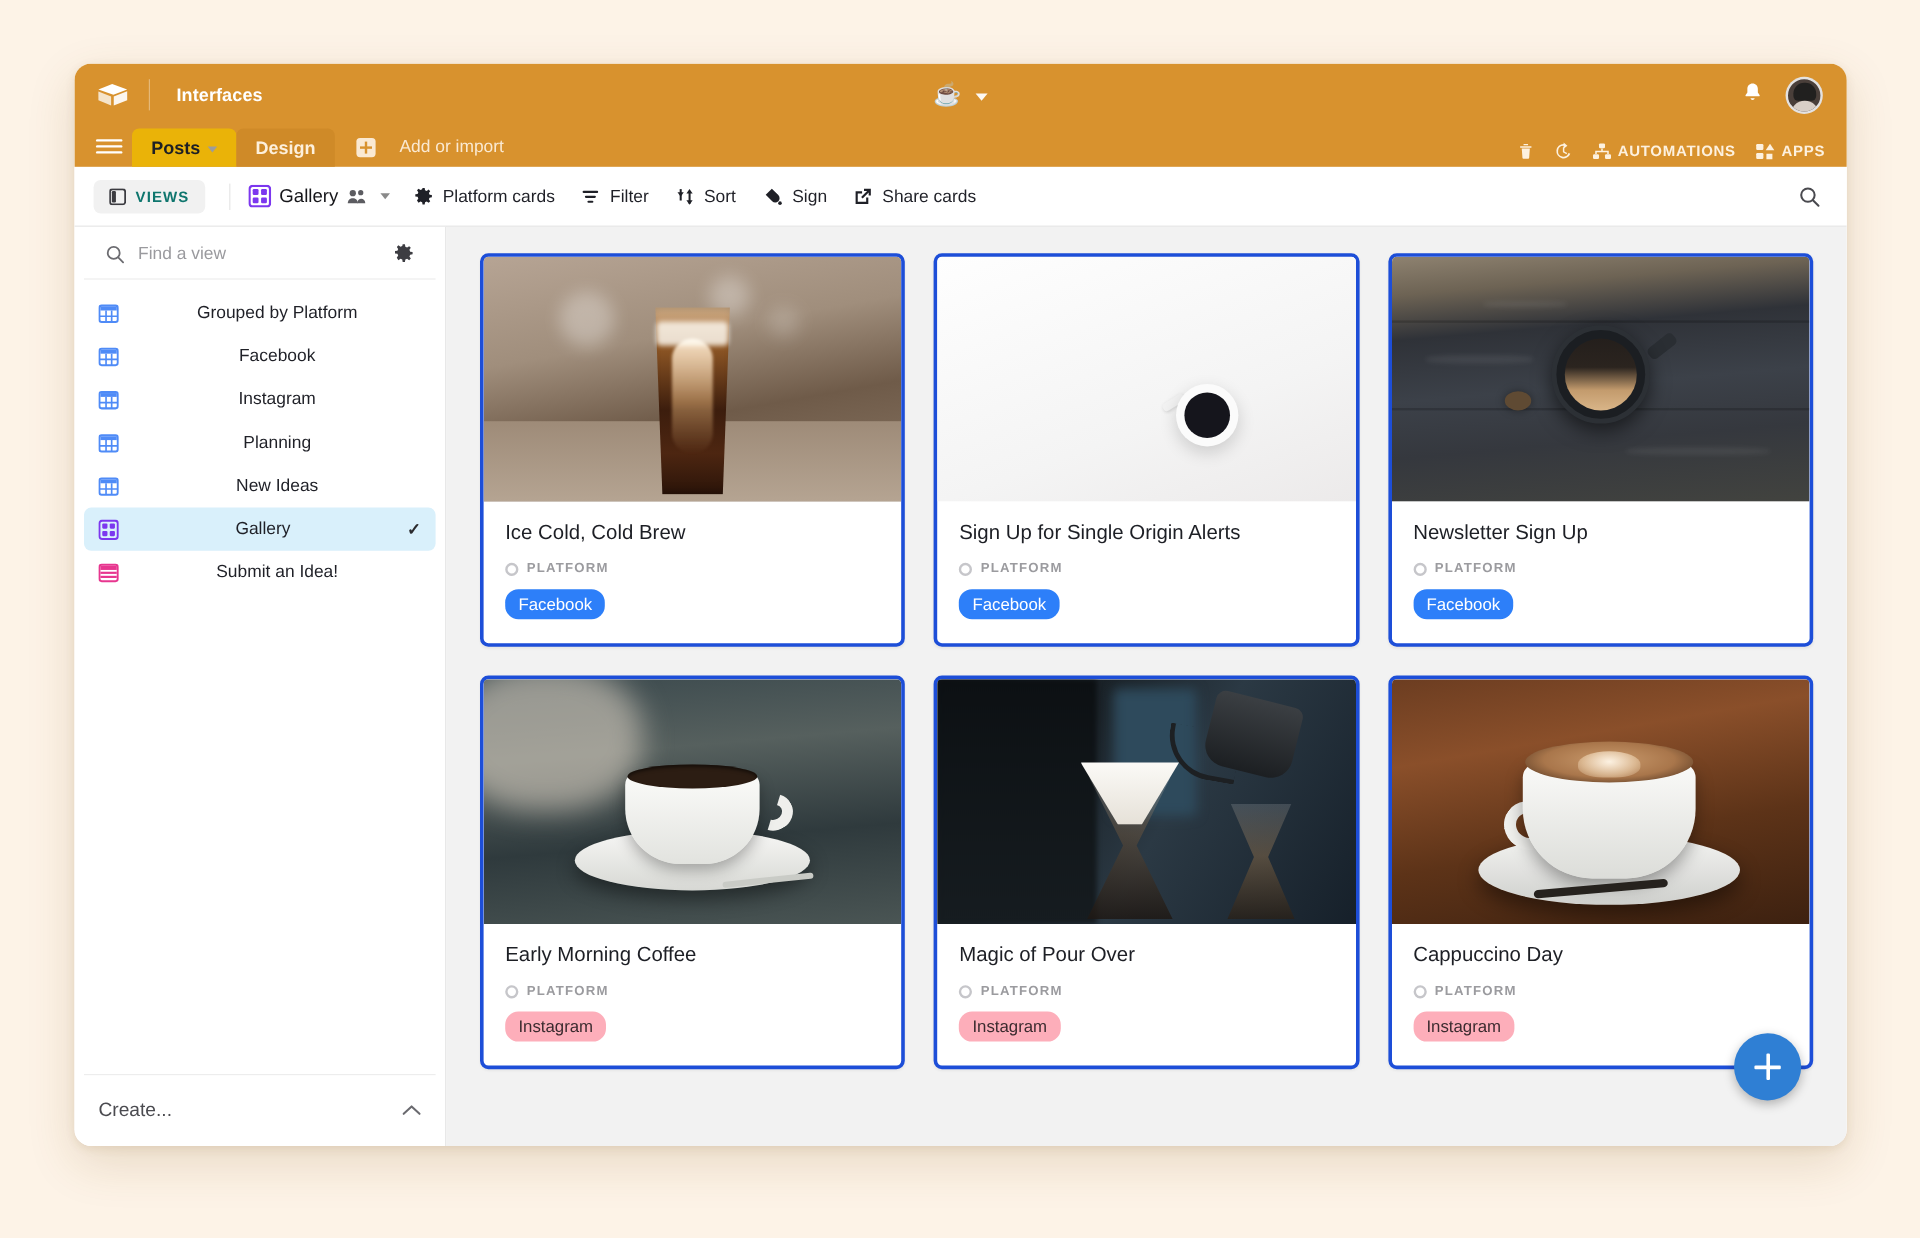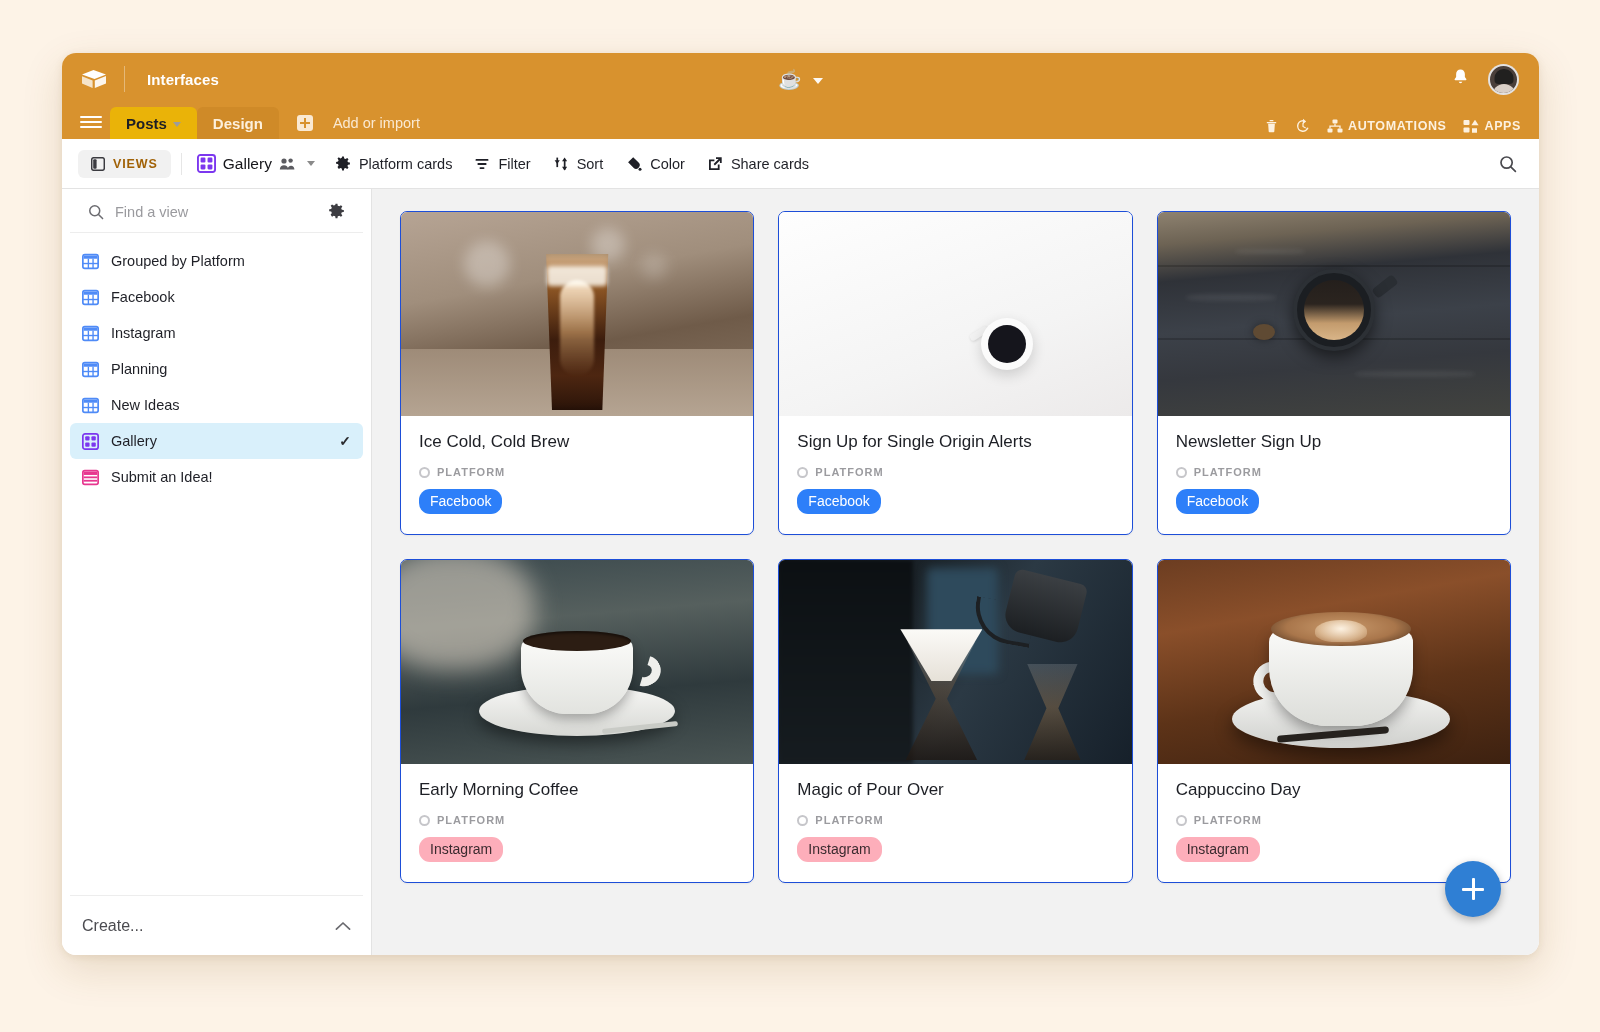--- a/index.html
+++ b/index.html
@@ -154,22 +154,22 @@
   .toolbar {
     height: 50px; background: #fff;
     border-bottom: 1px solid #e3e3e3;
     display: flex; align-items: center;
     padding: 0 16px;
     flex: 0 0 auto;
   }
   .views-btn {
     display: flex; align-items: center; gap: 8px;
     background: #f1f1f1; border-radius: 6px;
-    padding: 7px 13px; margin-right: 4px;
-    font-size: 12.5px; font-weight: 700; color: #a16207; letter-spacing: .9px;
+    padding: 7px 13px; margin-right: 14px;
+    font-size: 12.5px; font-weight: 700; color: #0f766e; letter-spacing: .9px;
     cursor: pointer;
   }
   .tb-sep { width: 1px; height: 22px; background: #e6e6e6; margin: 0 6px; }
   .tb-item {
     display: flex; align-items: center; gap: 8px;
     padding: 7px 11px; border-radius: 6px;
     font-size: 14.5px; color: #1f2027; font-weight: 500;
     cursor: pointer; white-space: nowrap;
   }
   .gallery-chip { display: flex; align-items: center; gap: 7px; padding: 7px 9px; cursor:pointer; }
@@ -209,21 +209,21 @@
   .find-input::placeholder { color: #9a9a9e; }
   .gear-btn { cursor: pointer; display: flex; }
   .view-list { padding: 10px 8px 0 8px; flex: 1; overflow: hidden; }
   .view-item {
     display: flex; align-items: center; gap: 12px;
     height: 36px; padding: 0 12px; border-radius: 6px;
     cursor: pointer;
     font-size: 14.5px; color: #1f2027;
   }
   .view-item.selected { background: #d9f0fb; }
-  .view-item .vlabel { flex: 1; }
+  .view-item .vlabel { flex: 1; text-align: center; }
   .check {
     color: #2b2b2e; font-size: 14px; font-weight: 700;
   }
   .create-row {
     border-top: 1px solid #ededed;
     margin: 0 8px;
     height: 60px;
     display: flex; align-items: center; justify-content: space-between;
     padding: 0 12px;
     cursor: pointer;
@@ -237,21 +237,21 @@
     padding: 22px 28px;
     overflow: hidden;
   }
   .grid {
     display: grid;
     grid-template-columns: repeat(3, 1fr);
     gap: 24px;
   }
   .card {
     background: #fff;
-    border: 1px solid #1d4ed8;
+    border: 3px solid #1d4ed8;
     border-radius: 7px;
     overflow: hidden;
     box-shadow: 0 1px 2px rgba(0,0,0,.05);
     cursor: pointer;
   }
   .card-img { height: 204px; width: 100%; position: relative; overflow: hidden; }
   .card-body { padding: 16px 18px 20px 18px; }
   .card-title {
     font-size: 17px; color: #1d1f25; font-weight: 400;
     margin-bottom: 14px;
@@ -608,21 +608,21 @@
           <path d="M11.6 1.4 9 5.2h5.2z" fill="#1f2027"></path>
         </svg>
         <span>Sort</span>
       </div>
 
       <div class="tb-item">
         <svg width="17" height="16" viewBox="0 0 17 16">
           <path d="M8.2 1.2 13.6 6.6a3.6 3.6 0 0 1 0 5.1 3.6 3.6 0 0 1-5.1 0L3.1 6.3z" fill="#1f2027"></path>
           <circle cx="15" cy="13.3" r="1.5" fill="#1f2027"></circle>
         </svg>
-        <span>Color</span>
+        <span>Sign</span>
       </div>
 
       <div class="tb-item">
         <svg width="16" height="16" viewBox="0 0 16 16">
           <path d="M2 3.4h5.4v1.8H3.8v7h7V8.6h1.8V14H2z" fill="#1f2027"></path>
           <path d="M9 1.3h5.7V7h-1.8V4.4l-5 5-1.3-1.3 5-5H9z" fill="#1f2027"></path>
         </svg>
         <span>Share cards</span>
       </div>
 

